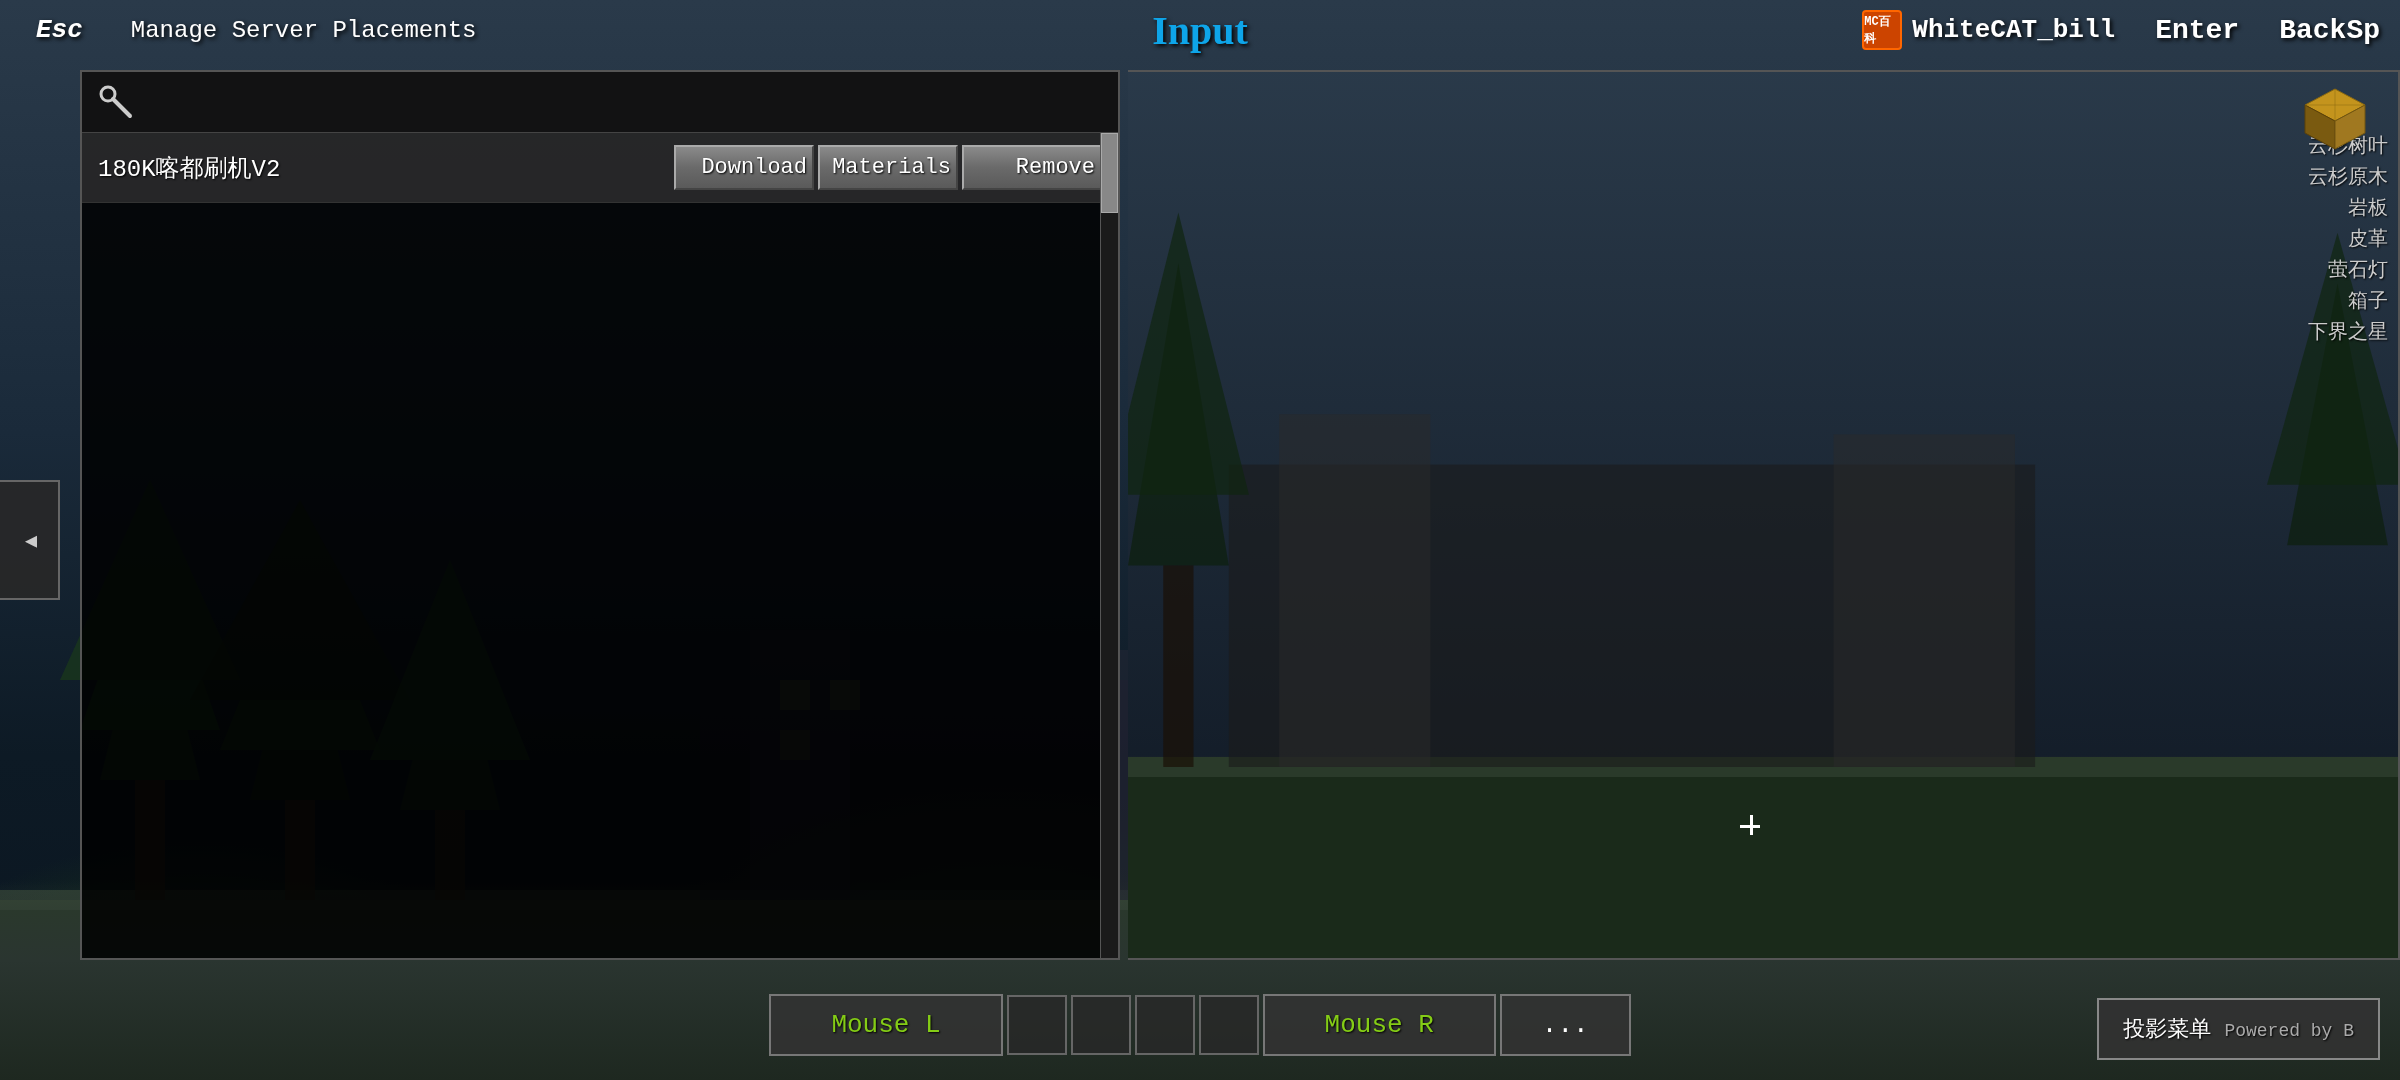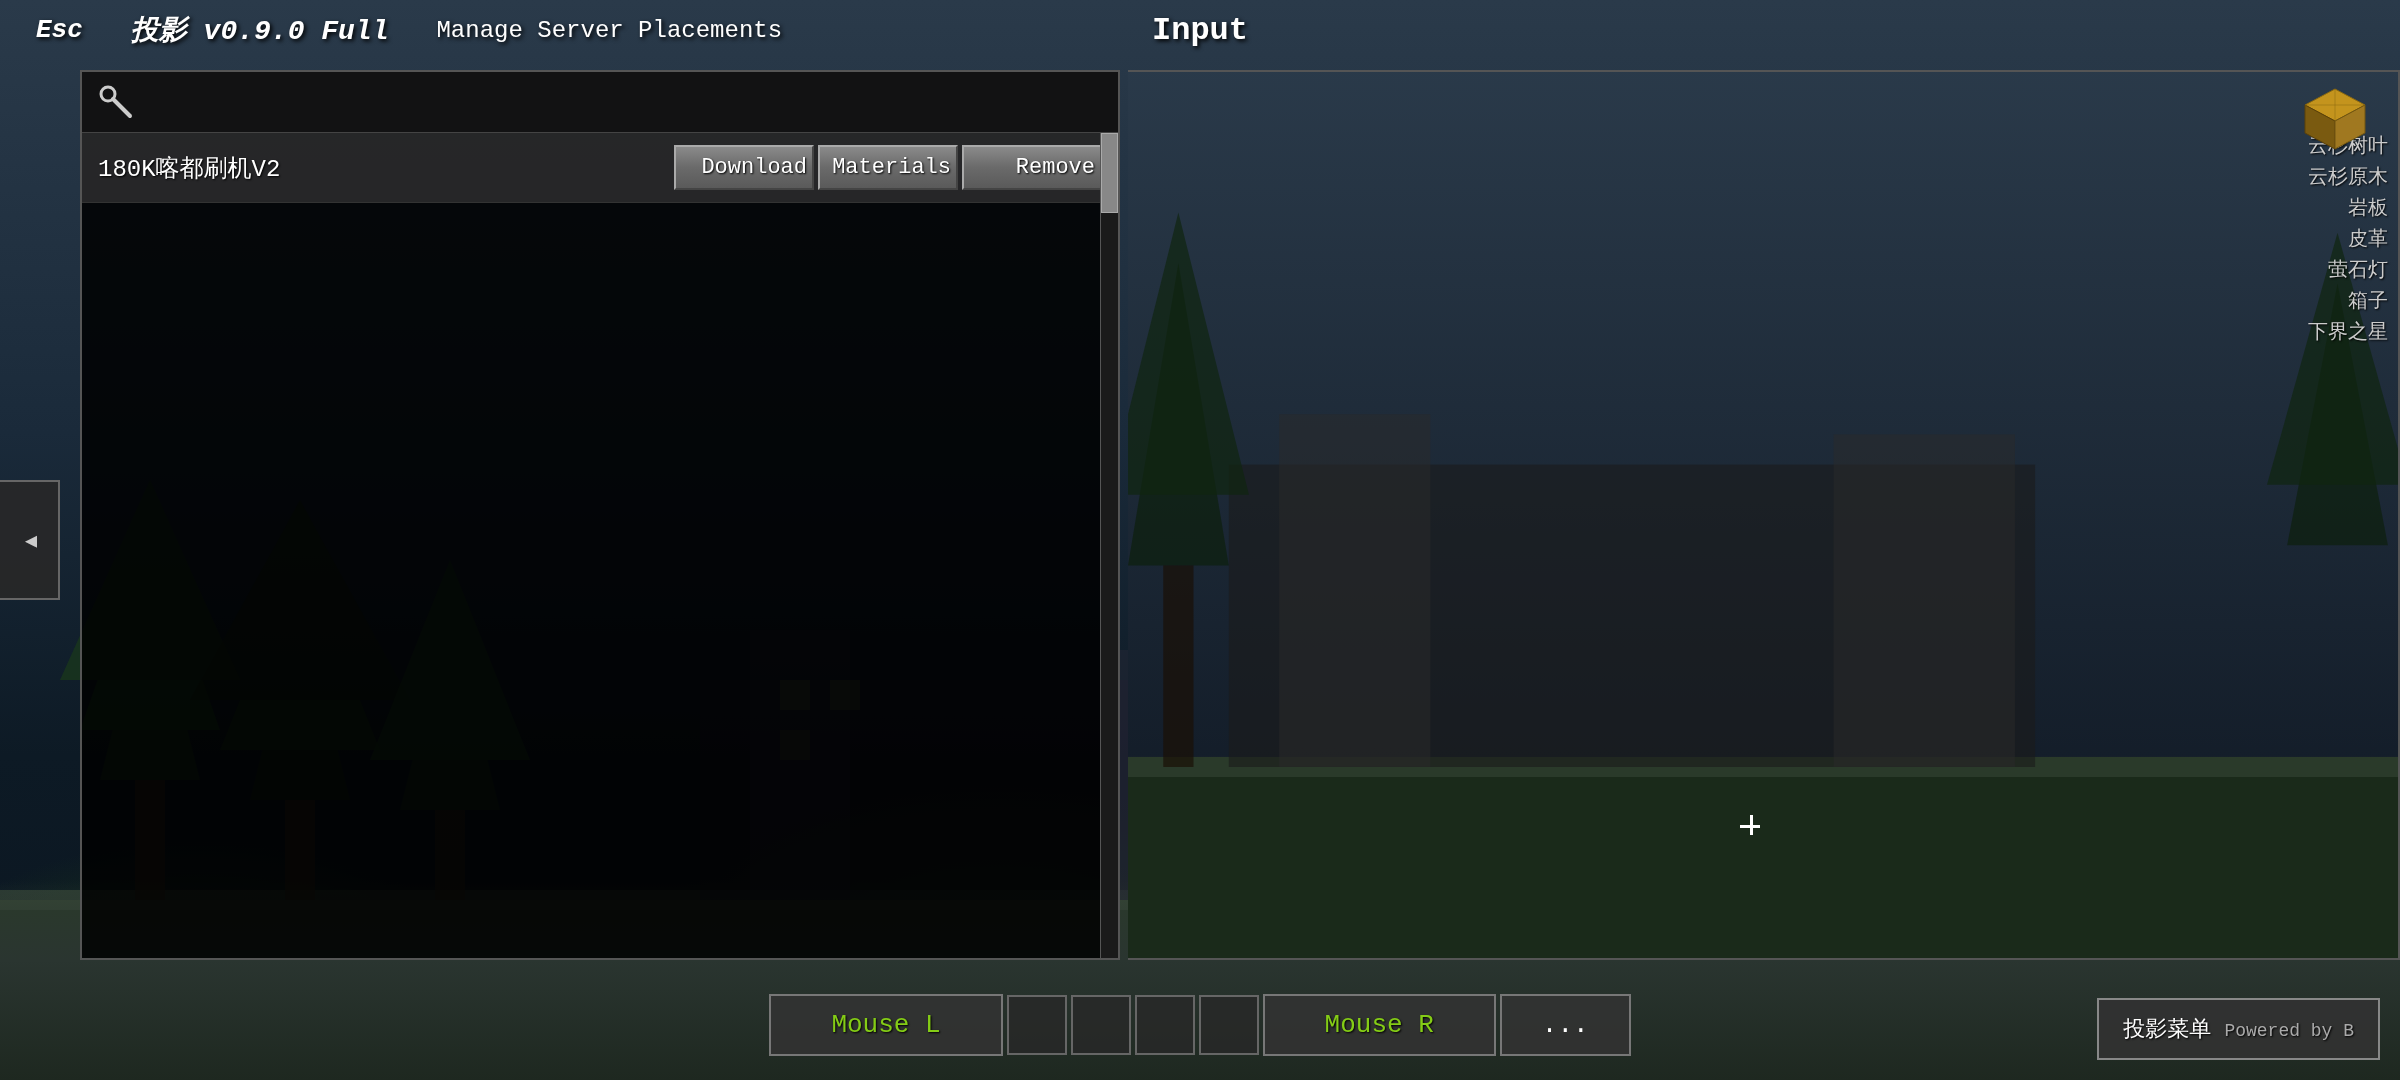--- a/index.html
+++ b/index.html
@@ -83,25 +83,25 @@
       font-size: 26px;
     }
 
     .top-bar-center {
       position: absolute;
       left: 50%;
       transform: translateX(-50%);
     }
 
     .input-label {
-      color: #ffffff;
-      font-size: 32px;
+      color: #0ea5e9;
+      font-size: 40px;
       font-weight: bold;
       text-shadow: 2px 2px 4px #000;
-      font-family: Liberation Mono, monospace;
+      font-family: Liberation Serif, serif;
     }
 
     .top-bar-right {
       margin-left: auto;
       display: flex;
       align-items: center;
       gap: 40px;
     }
 
     .username {
@@ -458,28 +458,37 @@
 
     <rect x="1400" y="400" width="50" height="120" fill="#1a1a1a" opacity="0.4"></rect>
     <rect x="1460" y="420" width="40" height="100" fill="#1a1a1a" opacity="0.3"></rect>
     <rect x="1510" y="390" width="60" height="130" fill="#1a1a1a" opacity="0.4"></rect>
   </svg>
 </div>
 
 <div class="top-bar">
   <div class="top-bar-left">
     <span class="menu-item menu-item-esc">Esc</span>
-    <span class="menu-item" style="font-style:italic;">投影 v0.9.0 Full</span>
     <span class="menu-item" style="font-size:24px; font-weight:normal;">Manage Server Placements</span>
   </div>
 
   <div class="top-bar-center">
     <span class="input-label">Input</span>
   </div>
 
+  <div class="top-bar-right">
+    <div style="display:flex;align-items:center;gap:10px;">
+      <div class="mc-icon">
+        <span style="font-size:12px;">MC百科</span>
+      </div>
+      <span class="username">WhiteCAT_bill</span>
+    </div>
+    <span class="enter-btn">Enter</span>
+    <span class="backsp-btn">BackSp</span>
+  </div>
 </div>
 
 <div class="left-sidebar-tab">
   <span style="color:#ccc;font-size:20px;writing-mode:vertical-rl;">◀</span>
 </div>
 
 <div class="main-content">
 
   <div class="left-panel">
 

